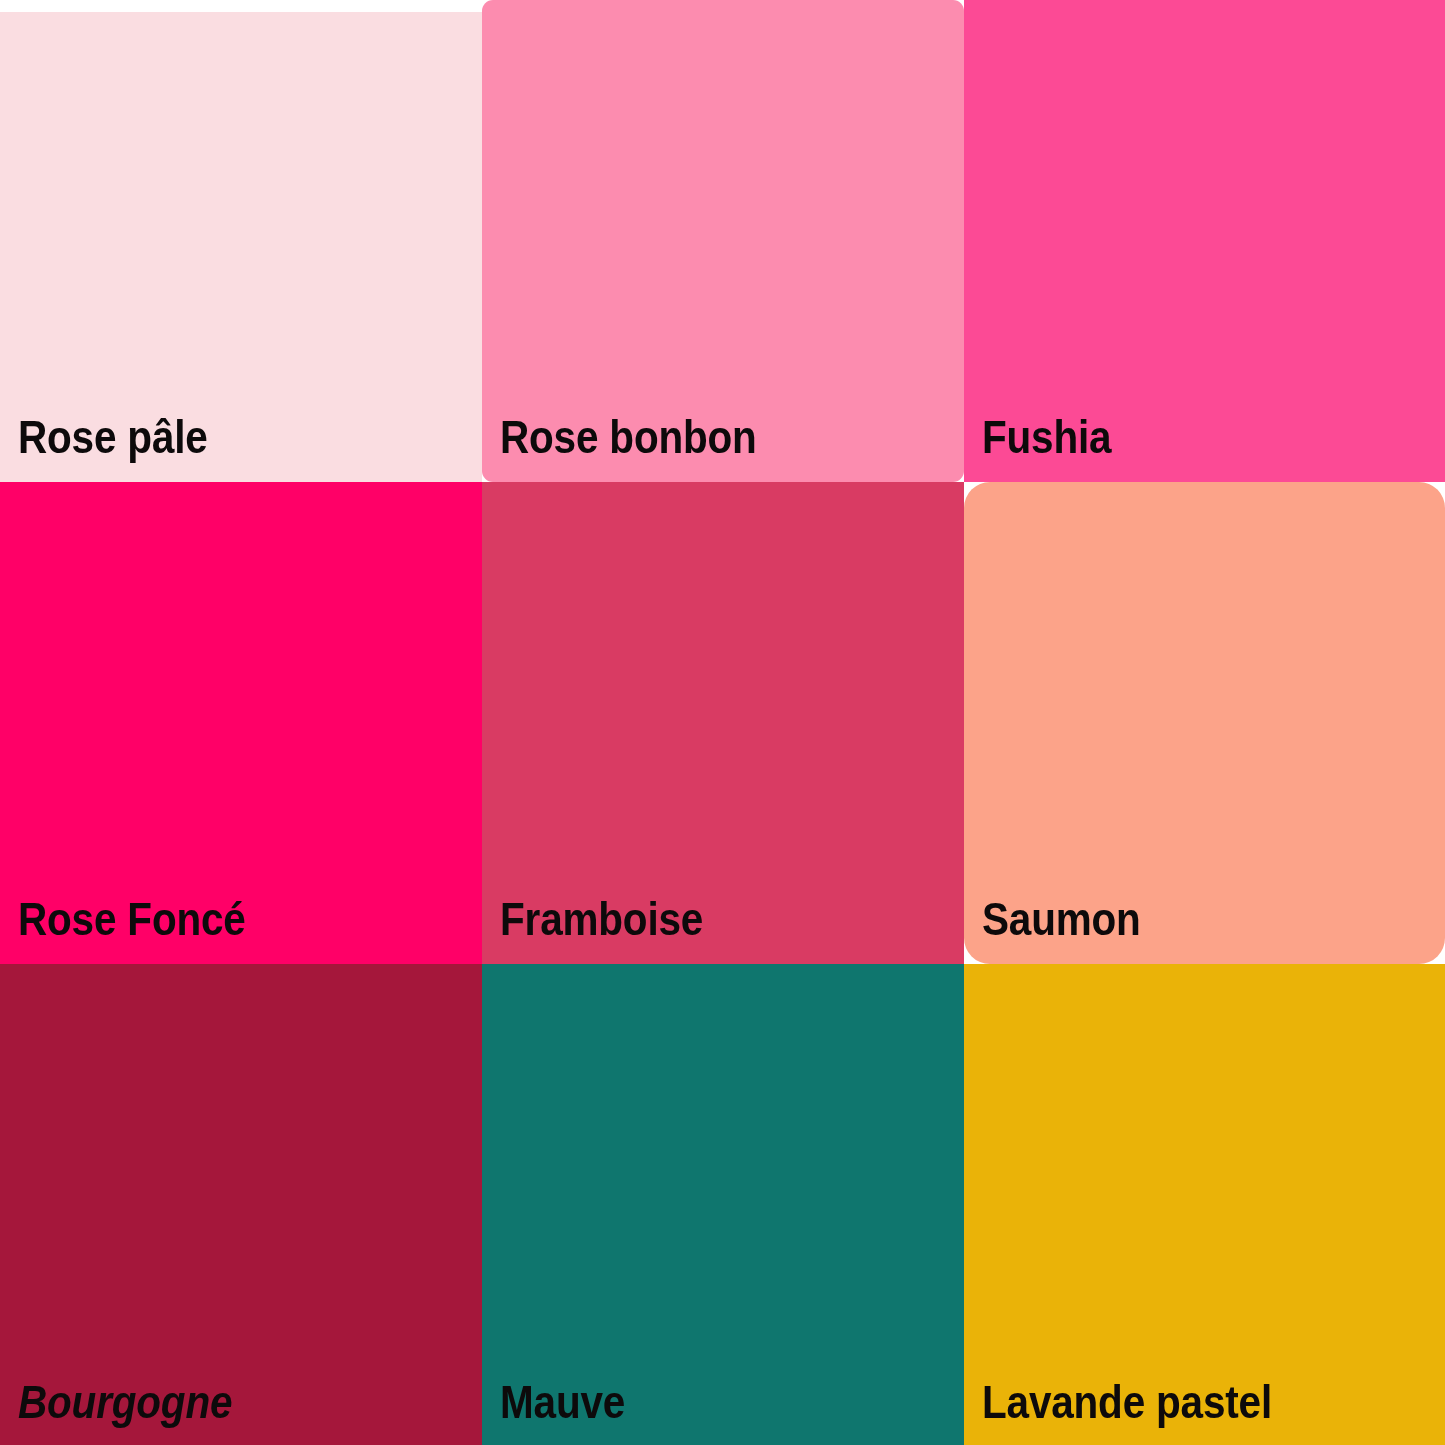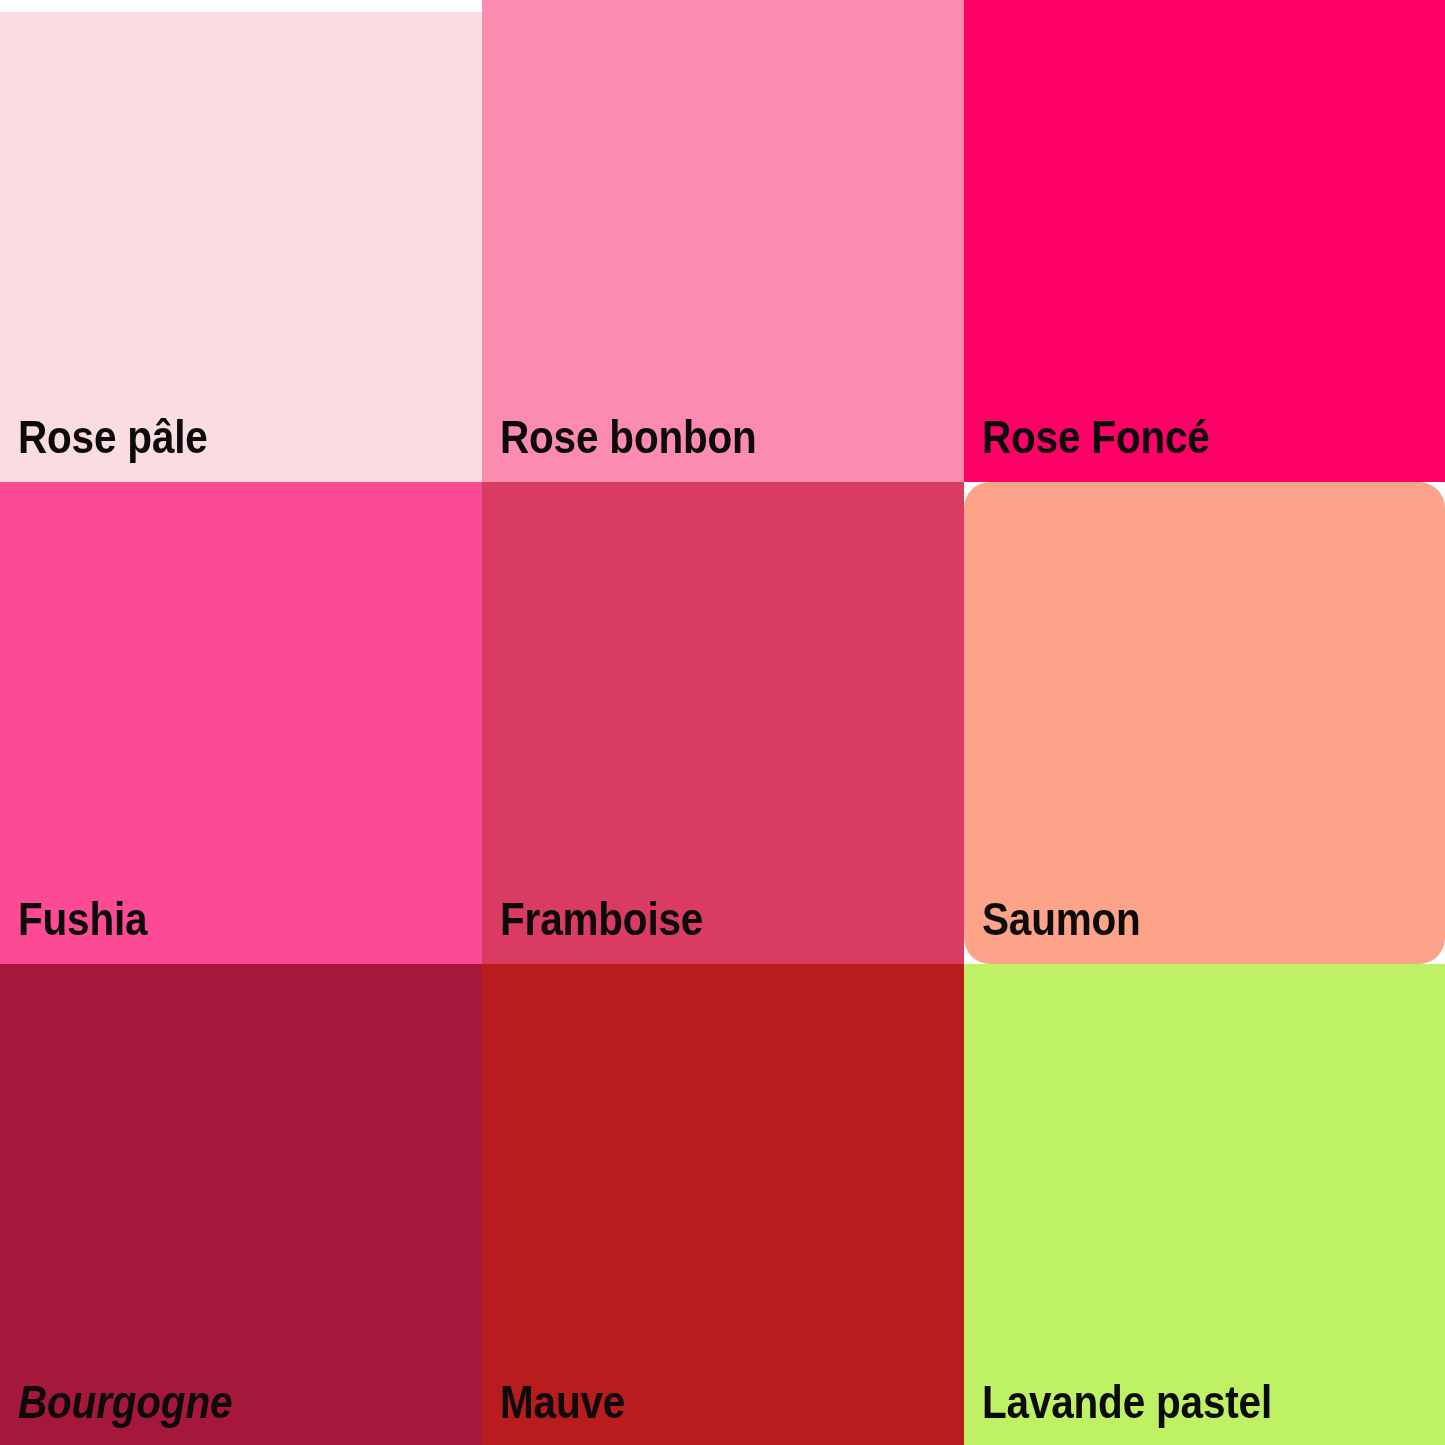--- a/index.html
+++ b/index.html
@@ -50,45 +50,45 @@
 </style>
 </head>
 <body>
 
 <main id="palette-grid">
 
   <div class="swatch row-1" style="background: rgb(250, 221, 225); margin-top: 12px;">
     <p class="swatch-label" style="color: rgb(13, 10, 11);">Rose pâle</p>
   </div>
 
-  <div class="swatch row-1" style="background: rgb(252, 140, 175);">
+  <div class="swatch row-1" style="background: rgb(252, 140, 175); border-radius: 11px;">
     <p class="swatch-label" style="color: rgb(13, 10, 11);">Rose bonbon</p>
+  </div>
+
+  <div class="swatch row-1" style="background: rgb(252, 74, 149);">
+    <p class="swatch-label" style="color: rgb(13, 10, 11);">Fushia</p>
   </div>
 
   <div class="swatch row-2" style="background: rgb(255, 0, 103);">
     <p class="swatch-label" style="color: rgb(13, 10, 11);">Rose Foncé</p>
-  </div>
-
-  <div class="swatch row-1" style="background: rgb(252, 74, 149);">
-    <p class="swatch-label" style="color: rgb(13, 10, 11);">Fushia</p>
   </div>
 
   <div class="swatch row-2" style="background: rgb(217, 59, 99); text-align: center;">
     <p class="swatch-label" style="color: rgb(13, 10, 11);">Framboise</p>
   </div>
 
   <div class="swatch row-2" style="background: rgb(252, 163, 137); border-radius: 26px;">
     <p class="swatch-label" style="color: rgb(13, 10, 11);">Saumon</p>
   </div>
 
   <div class="swatch row-3" style="background: rgb(165, 23, 59); font-style: italic;">
     <p class="swatch-label" style="color: rgb(13, 10, 11);">Bourgogne</p>
   </div>
 
-  <div class="swatch row-3" style="background: #b91c1c; padding-left: 36px;">
+  <div class="swatch row-3" style="background: #0f766e; padding-left: 36px;">
     <p class="swatch-label" style="color: rgb(13, 10, 11);">Mauve</p>
   </div>
 
-  <div class="swatch row-3" style="background: #bef264;">
+  <div class="swatch row-3" style="background: #eab308;">
     <p class="swatch-label" style="color: rgb(13, 10, 11);">Lavande pastel</p>
   </div>
 
 </main>
 
 </body></html>

